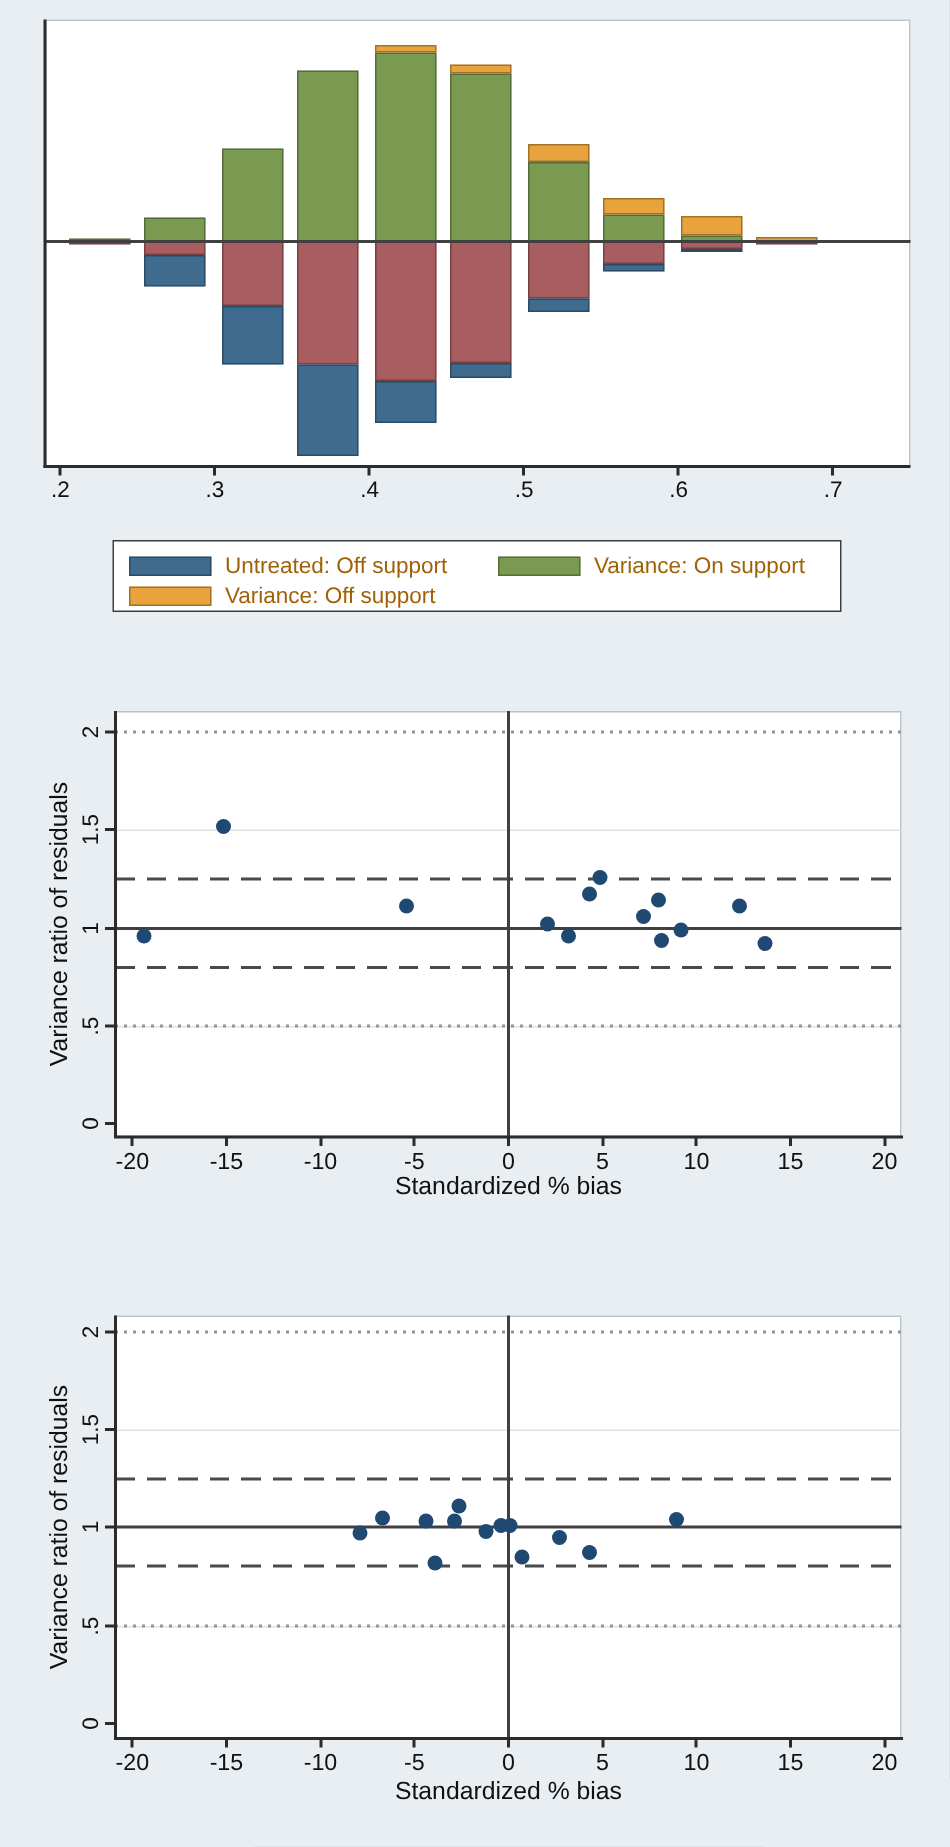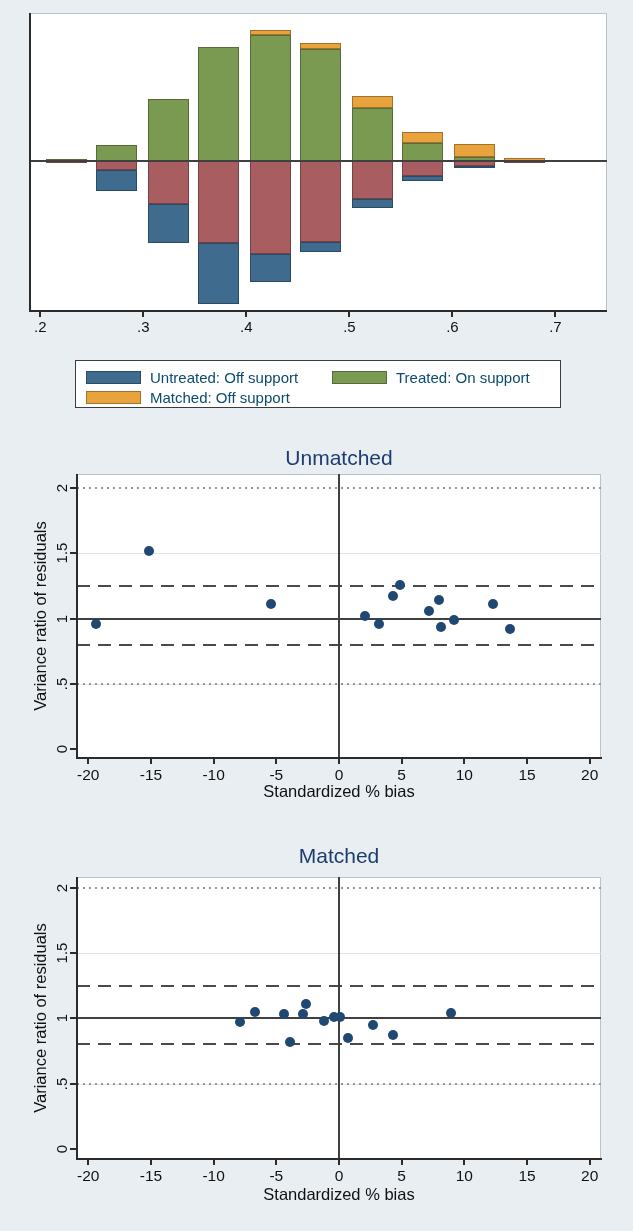--- a/index.html
+++ b/index.html
@@ -21,21 +21,21 @@
   .axis-label{position:absolute;text-align:center;font-size:16.5px;color:#111;}
   .sc-title{position:absolute;left:77px;width:524px;text-align:center;
     font-size:21px;color:#1c3d6e;}
   .ylab{position:absolute;white-space:nowrap;font-size:16.5px;color:#111;
     transform:translate(-50%,-50%) rotate(-90deg);}
   .legendbox{position:absolute;background:#ffffff;border:1px solid #3c3c3c;
     display:grid;grid-template-columns:246px 1fr;grid-auto-rows:20px;
     padding:6px 0 0 10px;}
   .litem{display:flex;align-items:center;height:20px;}
   .sw{width:55px;height:13px;border:1px solid rgba(0,0,0,0.30);flex:0 0 auto;}
-  .llab{font-size:15px;margin-left:9px;white-space:nowrap;color:#0c4a6e;}
+  .llab{font-size:15px;margin-left:9px;white-space:nowrap;color:#a16207;}
   .ln-grid{position:absolute;height:1px;background:#d9e3e9;}
   .ln-dotted{position:absolute;height:2px;
     background:repeating-linear-gradient(to right,#949494 0 2px,transparent 2px 6px);}
   .ln-dashed{position:absolute;height:2px;
     background:repeating-linear-gradient(to right,#4a4a4a 0 13px,transparent 13px 21px);}
   .ln-solid{position:absolute;height:2px;background:#404040;}
   .ln-vsolid{position:absolute;width:1.5px;background:#404040;}
   .pt{position:absolute;width:10px;height:10px;border-radius:50%;
     transform:translate(-50%,-50%);}
 </style>
@@ -96,29 +96,28 @@
   <div class="axL" style="left:29px;top:13px;height:299px"></div>
   <div class="axB" style="left:29px;top:310px;width:578px"></div>
 
   <div class="legendbox" style="left:75px;top:360px;width:486px;height:48px">
     <div class="litem">
       <span class="sw" style="background: rgb(62, 107, 142);"></span>
       <span class="llab">Untreated: Off support</span>
     </div>
     <div class="litem">
       <span class="sw" style="background: rgb(122, 154, 82);"></span>
-      <span class="llab">Treated: On support</span>
+      <span class="llab">Variance: On support</span>
     </div>
     <div class="litem">
       <span class="sw" style="background: rgb(232, 163, 61);"></span>
-      <span class="llab">Matched: Off support</span>
+      <span class="llab">Variance: Off support</span>
     </div>
   </div>
 
-  <div class="sc-title" style="top:446px">Unmatched</div>
   <div class="plotarea" style="left:77px;top:474px;width:524px;height:284px"></div>
   <div id="sc0-layer">
       <div class="ln-grid" style="left: 77px; top: 683.9px; width: 524px;"></div>
       <div class="ln-grid" style="left: 77px; top: 553.3px; width: 524px;"></div>
       <div class="ln-dotted" style="left: 77px; top: 487px; width: 524px;"></div>
       <div class="ln-dotted" style="left: 77px; top: 682.9px; width: 524px;"></div>
       <div class="ln-dashed" style="left: 77px; top: 585px; width: 524px;"></div>
       <div class="ln-dashed" style="left: 77px; top: 643.7px; width: 524px;"></div>
       <div class="ln-solid" style="left: 77px; top: 617.6px; width: 524px;"></div>
       <div class="ln-vsolid" style="left: 338.3px; top: 474px; height: 284px;"></div>
@@ -162,21 +161,20 @@
       <div class="pt" style="left: 440.5px; top: 626.5px; background: rgb(31, 72, 114);"></div>
       <div class="pt" style="left: 454.3px; top: 619.9px; background: rgb(31, 72, 114);"></div>
       <div class="pt" style="left: 493.2px; top: 604.2px; background: rgb(31, 72, 114);"></div>
       <div class="pt" style="left: 509.5px; top: 629.1px; background: rgb(31, 72, 114);"></div>
     </div>
   <div class="axL" style="left:76px;top:474px;height:284px"></div>
   <div class="axB" style="left:76px;top:757px;width:526px"></div>
   <div class="ylab" style="left:40px;top:616px">Variance ratio of residuals</div>
   <div class="axis-label" style="left:77px;top:782px;width:524px">Standardized % bias</div>
 
-  <div class="sc-title" style="top:844px">Matched</div>
   <div class="plotarea" style="left:77px;top:877px;width:524px;height:282px"></div>
   <div id="sc1-layer">
       <div class="ln-grid" style="left: 77px; top: 1083.6px; width: 524px;"></div>
       <div class="ln-grid" style="left: 77px; top: 953px; width: 524px;"></div>
       <div class="ln-dotted" style="left: 77px; top: 886.7px; width: 524px;"></div>
       <div class="ln-dotted" style="left: 77px; top: 1082.6px; width: 524px;"></div>
       <div class="ln-dashed" style="left: 77px; top: 984.7px; width: 524px;"></div>
       <div class="ln-dashed" style="left: 77px; top: 1043.4px; width: 524px;"></div>
       <div class="ln-solid" style="left: 77px; top: 1017.3px; width: 524px;"></div>
       <div class="ln-vsolid" style="left: 338.3px; top: 877px; height: 282px;"></div>

